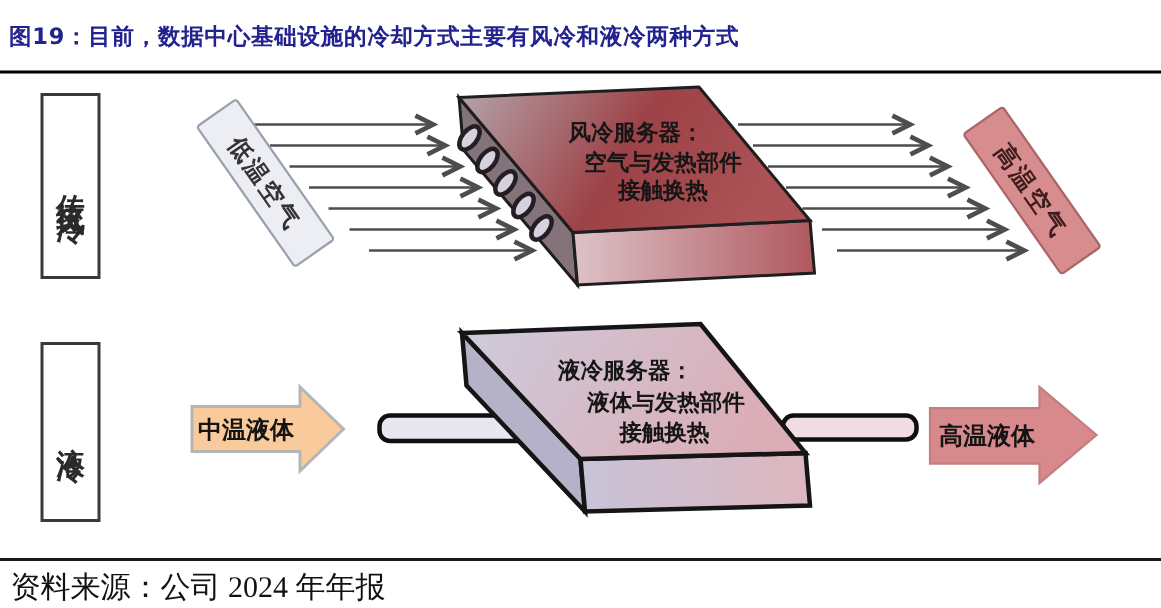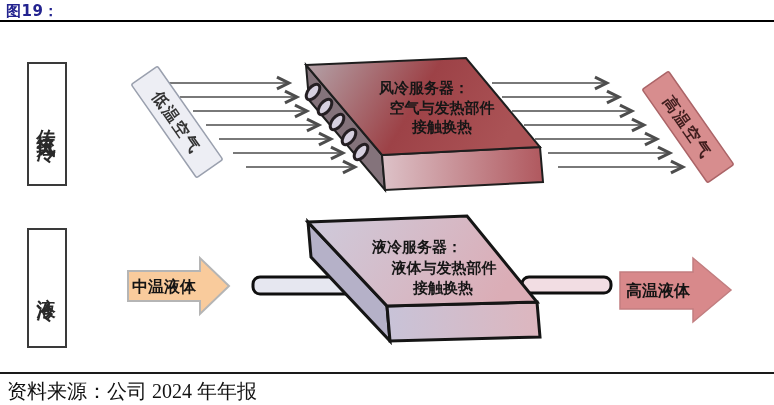--- a/index.html
+++ b/index.html
@@ -1,21 +1,21 @@
 <!DOCTYPE html>
 <html><head>
 <meta charset="utf-8">
 <style>
   html,body{margin:0;padding:0;background:#fff;}
   .page{
     position:relative;width:774px;height:405px;background:#ffffff;overflow:hidden;
     font-family:"DejaVu Sans","Liberation Sans",sans-serif;
   }
   .title-bar{
-    position:absolute;left:0;top:0;width:774px;height:22px;
+    position:absolute;left:0;top:0;width:774px;height:49px;
     border-bottom:2px solid #000;
     display:flex;align-items:center;gap:0;padding:2px 6px 0 6px;box-sizing:border-box;
   }
   .title-bar span{
     color:#23238f;font-weight:bold;font-size:15px;letter-spacing:0.5px;white-space:nowrap;
   }
   .cat-box{
     position:absolute;left:27px;width:40px;border:2px solid #3a3a3a;background:#fff;
     display:flex;align-items:center;justify-content:center;
     writing-mode:vertical-rl;text-orientation:upright;
@@ -34,20 +34,21 @@
   .diag-text{font-weight:bold;font-size:16px;text-anchor:middle;letter-spacing:2px;}
   .block-text{font-weight:bold;font-size:16px;fill:#141414;text-anchor:middle;}
 </style>
 </head>
 <body>
 
 <div class="page">
 
   <div class="title-bar">
     <span>图19：</span>
+    <span>目前，数据中心基础设施的冷却方式主要有风冷和液冷两种方式</span>
   </div>
 
   <div class="cat-box cat-air">
     <span>传统风冷</span>
   </div>
   <div class="cat-box cat-liquid">
     <span>液冷</span>
   </div>
 
   <svg class="diagram" width="774" height="405" viewBox="0 0 774 405">

